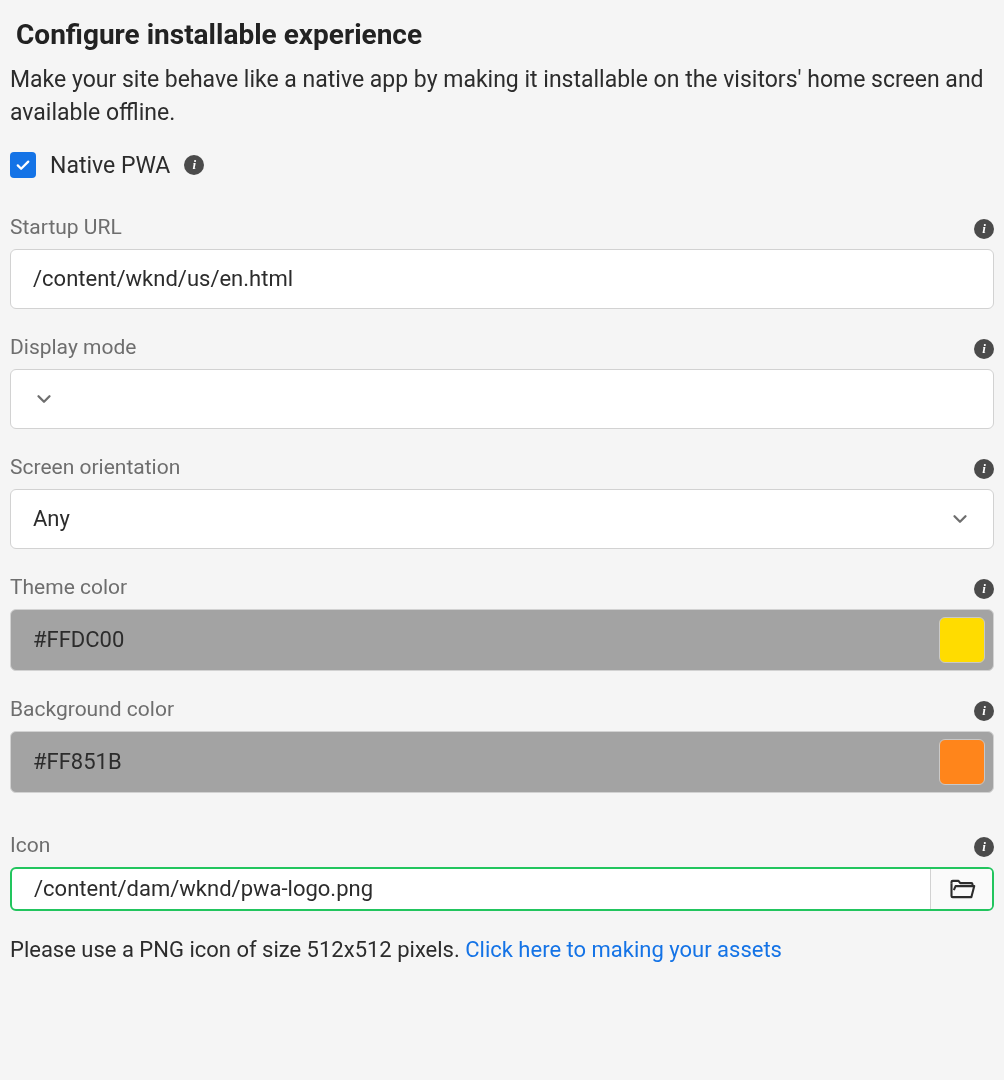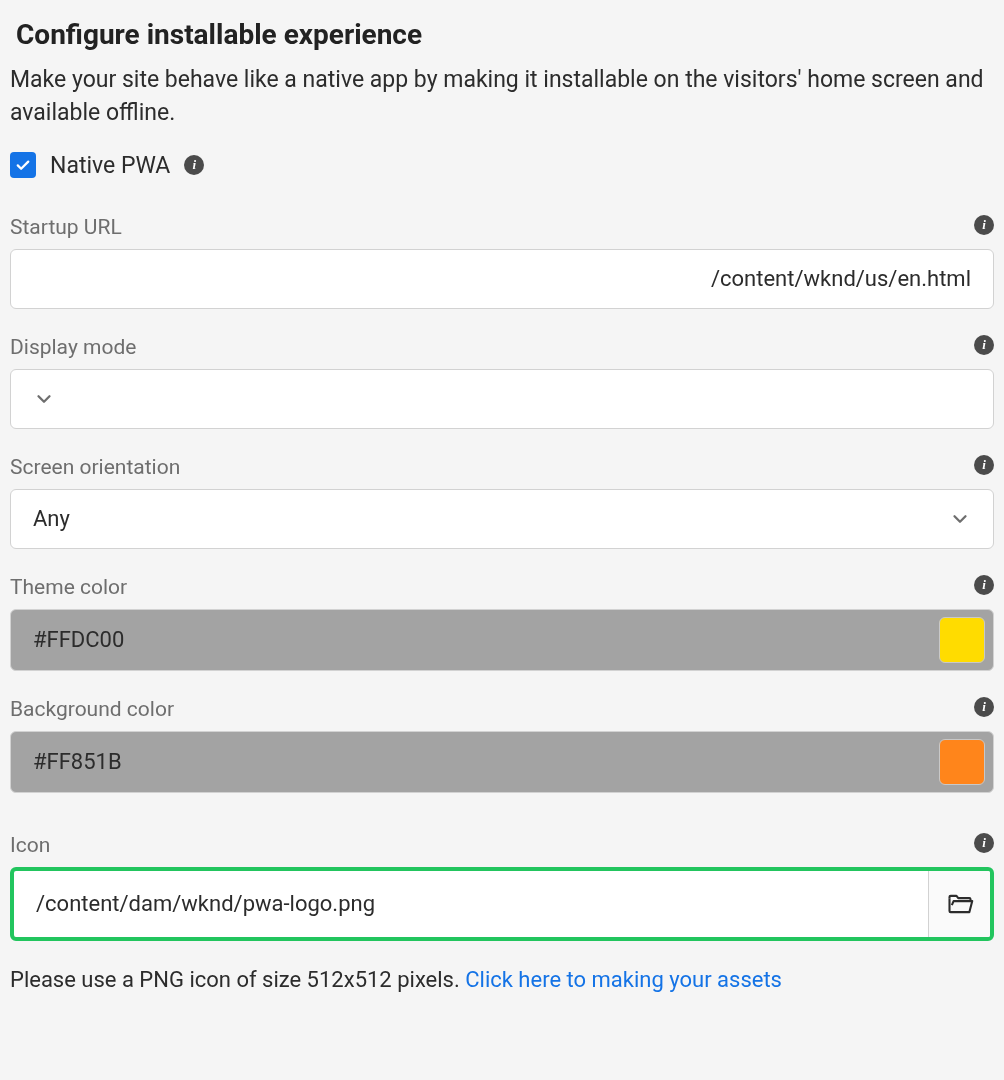--- a/index.html
+++ b/index.html
@@ -58,40 +58,39 @@
     font-size: 13px;
     font-weight: 700;
     cursor: pointer;
     flex-shrink: 0;
   }
   .field {
     margin-bottom: 26px;
   }
   .field-labelrow {
     display: flex;
-    align-items: flex-start;
+    align-items: flex-end;
     justify-content: space-between;
     margin-bottom: 10px;
   }
   .field-label {
     font-size: 21px;
     color: #6e6e6e;
   }
   .textinput, .select, .color-input, .path-input {
     width: 100%;
     background: #fff;
     border: 1px solid #d2d2d2;
     border-radius: 6px;
     height: 60px;
     font-size: 22px;
     padding: 0 22px;
     color: #2c2c2c;
     display: flex;
     align-items: center;
-    justify-content: flex-end;
   }
   .select {
     justify-content: space-between;
     cursor: pointer;
   }
   .chevron {
     width: 22px;
     height: 22px;
     flex-shrink: 0;
   }
@@ -114,23 +113,23 @@
     width: 46px;
     height: 46px;
     border-radius: 6px;
     border: 1px solid #c8c8c8;
     cursor: pointer;
   }
   .path-field {
     display: flex;
     align-items: stretch;
     background: #fff;
-    border: 4px solid #22c55e;
-    border-radius: 6px;
-    height: 74px;
+    border: 2px solid #22c55e;
+    border-radius: 6px;
+    height: 44px;
     overflow: hidden;
   }
   .path-field .value {
     flex: 1;
     font-size: 22px;
     color: #2c2c2c;
     display: flex;
     align-items: center;
     padding: 0 22px;
   }

